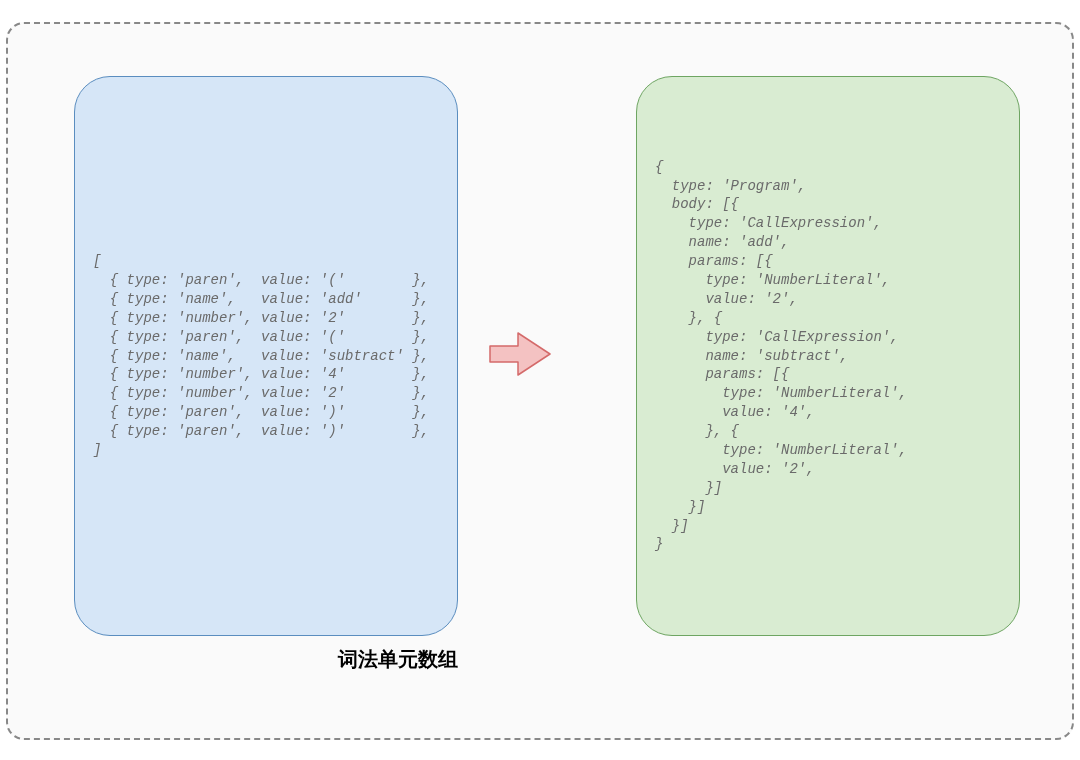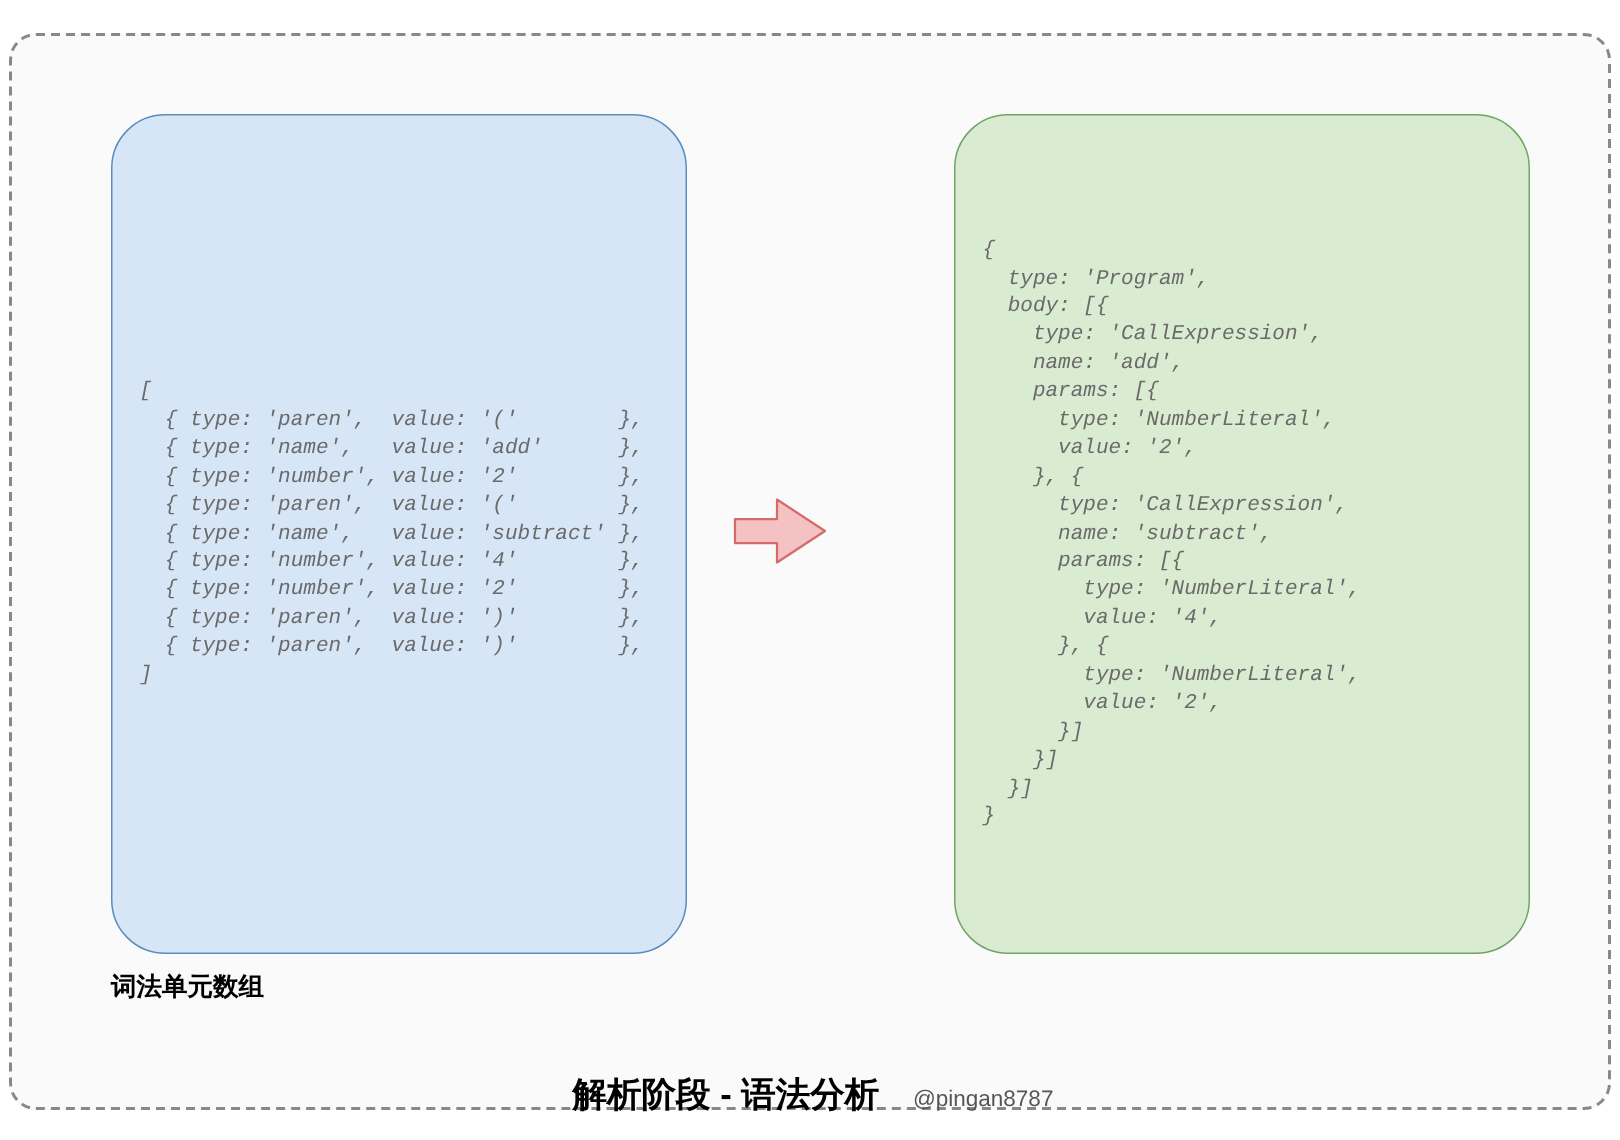--- a/index.html
+++ b/index.html
@@ -48,23 +48,23 @@
       font-style: italic;
       font-size: 14px;
       line-height: 1.35;
       color: #6a6a6a;
       white-space: pre;
       width: 100%;
     }
     .panel-label {
       position: absolute;
       font-weight: 700;
-      font-size: 17px;
+      font-size: 20px;
       color: #000;
-      text-align: left;
+      text-align: right;
     }
     .label-left {
       left: 66px;
       top: 622px;
       width: 384px;
     }
     .label-right {
       left: 628px;
       top: 622px;
       width: 384px;
@@ -138,18 +138,14 @@
   </div>
 
   <div class="panel-label label-left">词法单元数组</div>
 
   <div class="arrow">
     <svg width="65" height="50" viewBox="0 0 65 50">
       <path d="M 2 17 L 30 17 L 30 4 L 62 25 L 30 46 L 30 33 L 2 33 Z" fill="#f4c2c2" stroke="#d46a6a" stroke-width="1.5" stroke-linejoin="round"></path>
     </svg>
   </div>
 
-  <div class="title-row">
-    <span class="title-main">解析阶段 - 语法分析</span>
-    <span class="title-sub">@pingan8787</span>
-  </div>
 
 </div>
 
 </body></html>

